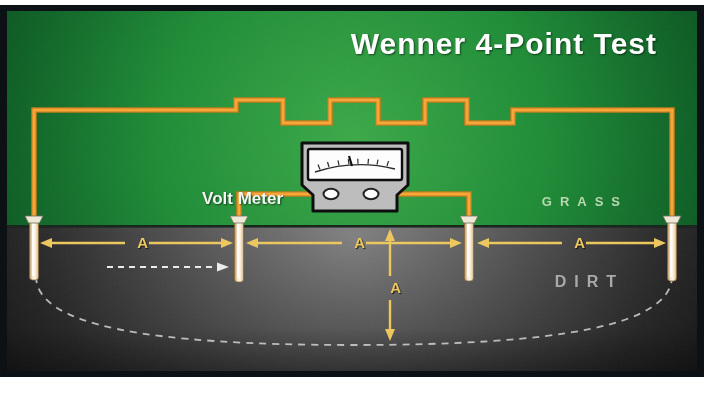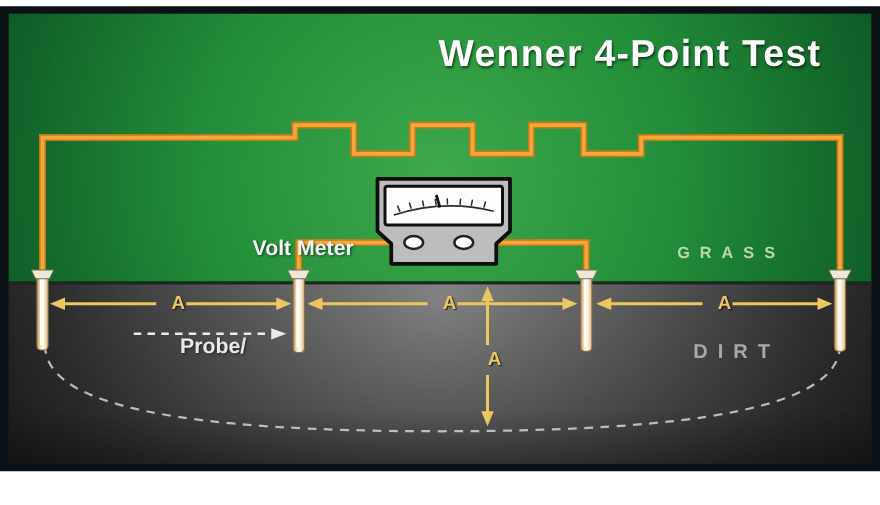--- a/index.html
+++ b/index.html
@@ -168,19 +168,18 @@
       <line class="dash-arrow" x1="107" y1="267" x2="217" y2="267"></line>
       <polygon class="dash-arrow-head" points="229,267 217,262.5 217,271.5"></polygon>
     </g>
   </svg>
 
   <div class="lbl" id="title">Wenner 4-Point Test</div>
   <div class="lbl" id="lbl-voltmeter">Volt Meter</div>
   <div class="lbl" id="lbl-grass">GRASS</div>
   <div class="lbl" id="lbl-dirt">DIRT</div>
   <div class="lbl" id="lbl-probestake">
-    <div>Probe/</div>
   </div>
   <div class="lbl a-label" id="a1">A</div>
   <div class="lbl a-label" id="a2">A</div>
   <div class="lbl a-label" id="a3">A</div>
   <div class="lbl a-label" id="a4">A</div>
 </div>
 
 </body></html>

